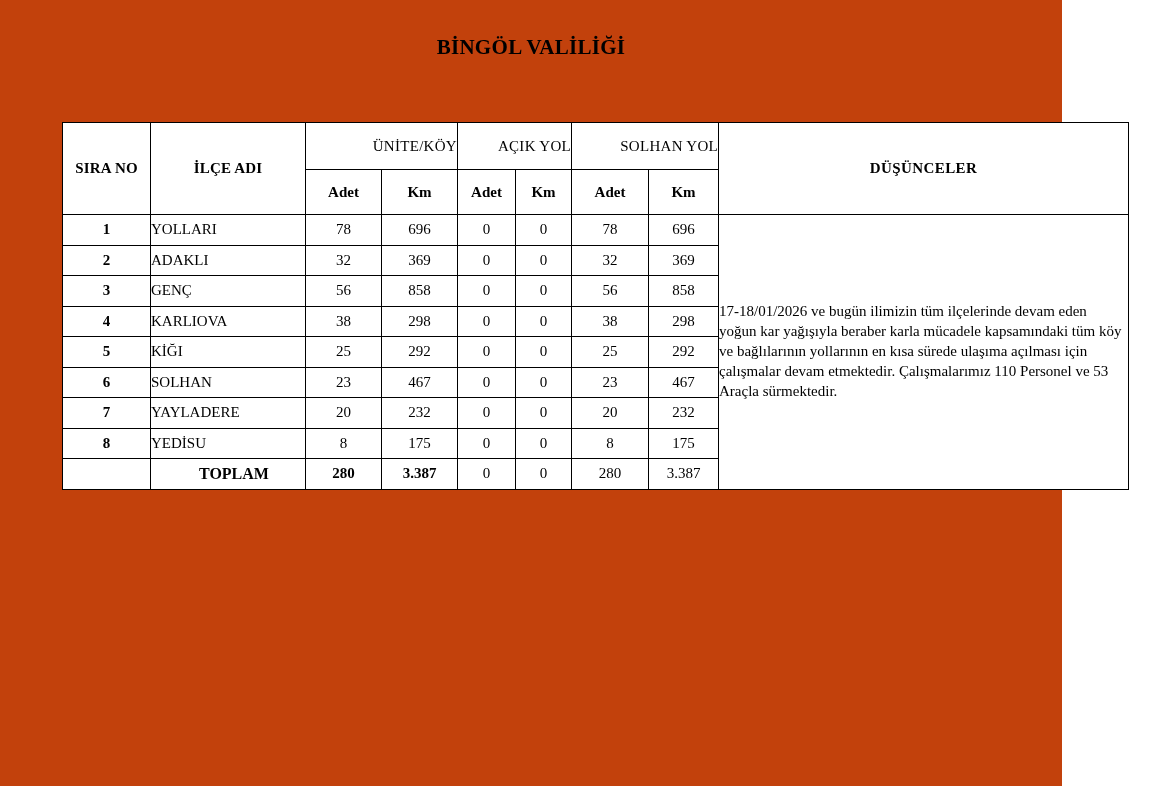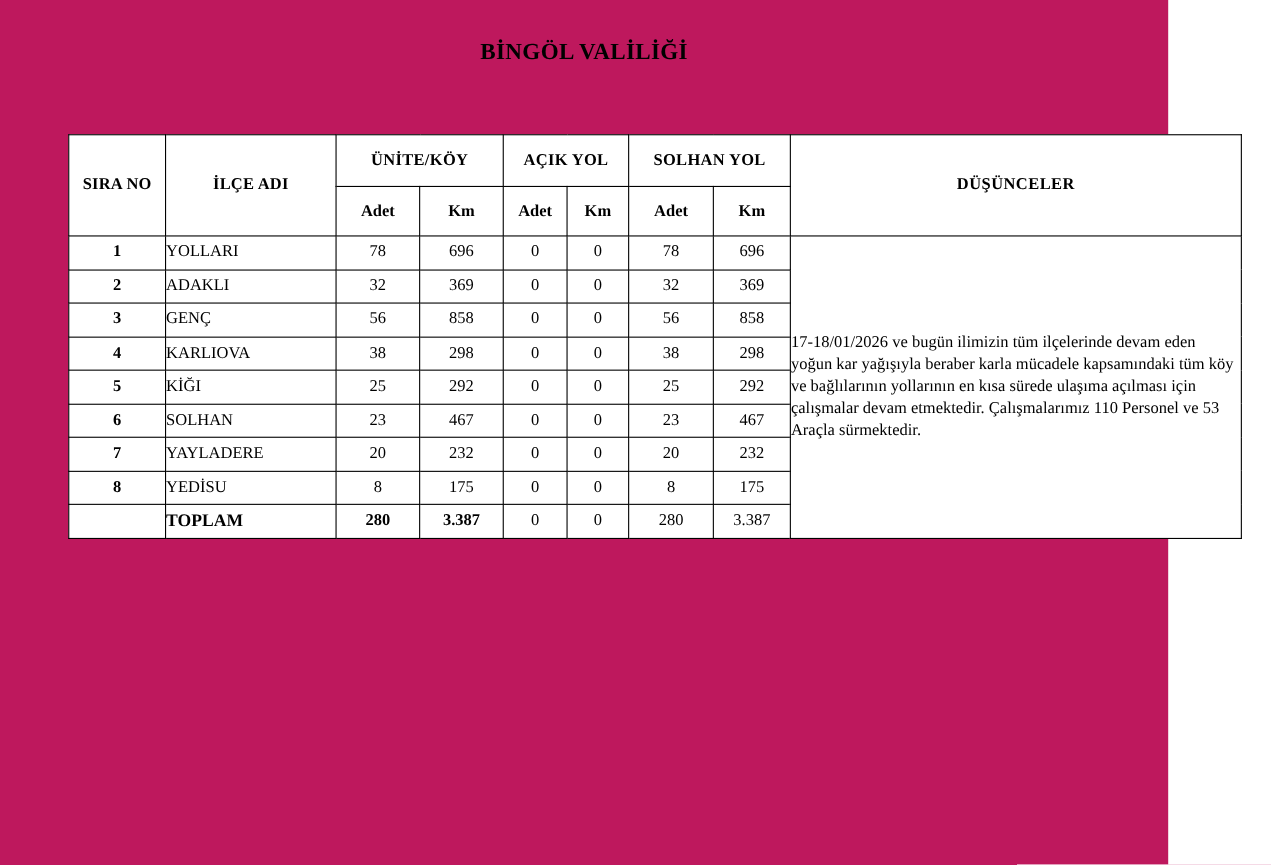--- a/index.html
+++ b/index.html
@@ -14,21 +14,21 @@
     color: #000000;
     position: relative;
     overflow: hidden;
   }
   .page {
     position: absolute;
     left: 0;
     top: 0;
     width: 1062px;
     height: 786px;
-    background: #be185d;
+    background: #c2410c;
   }
   .doc-header {
     text-align: center;
     padding-top: 34px;
   }
   .doc-header .line1 {
     font-size: 21px;
     font-weight: bold;
     letter-spacing: 0.3px;
     line-height: 1.28;
@@ -67,22 +67,22 @@
   col.c-ilce   { width: 155px; }
   col.c-uad    { width: 76px; }
   col.c-ukm    { width: 76px; }
   col.c-aad    { width: 58px; }
   col.c-akm    { width: 56px; }
   col.c-kad    { width: 77px; }
   col.c-kkm    { width: 70px; }
   col.c-dus    { width: 410px; }
 
   .hdr {
-    text-align: center;
-    font-weight: bold;
+    text-align: right;
+    font-weight: normal;
     font-size: 16.5px;
     letter-spacing: 0.3px;
   }
   .hdr-sub {
     text-align: center;
     font-weight: bold;
     font-size: 15.5px;
     height: 44px;
   }
   .hdr-tall {
@@ -118,20 +118,21 @@
     padding-left: 7px;
     font-size: 15.5px;
   }
   td.val {
     text-align: center;
     font-size: 15px;
   }
   tr.total td.name {
     font-weight: bold;
     font-size: 16px;
+    padding-left: 48px;
   }
   tr.total td.val {
     font-weight: bold;
   }
   tr.total td.val.plain {
     font-weight: normal;
   }
   td.notes {
     vertical-align: middle;
     padding: 4px 6px 4px 5px;

